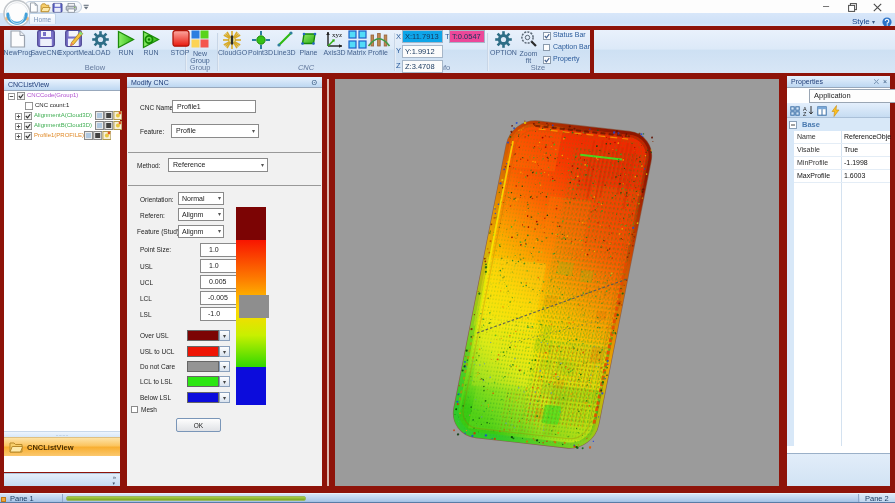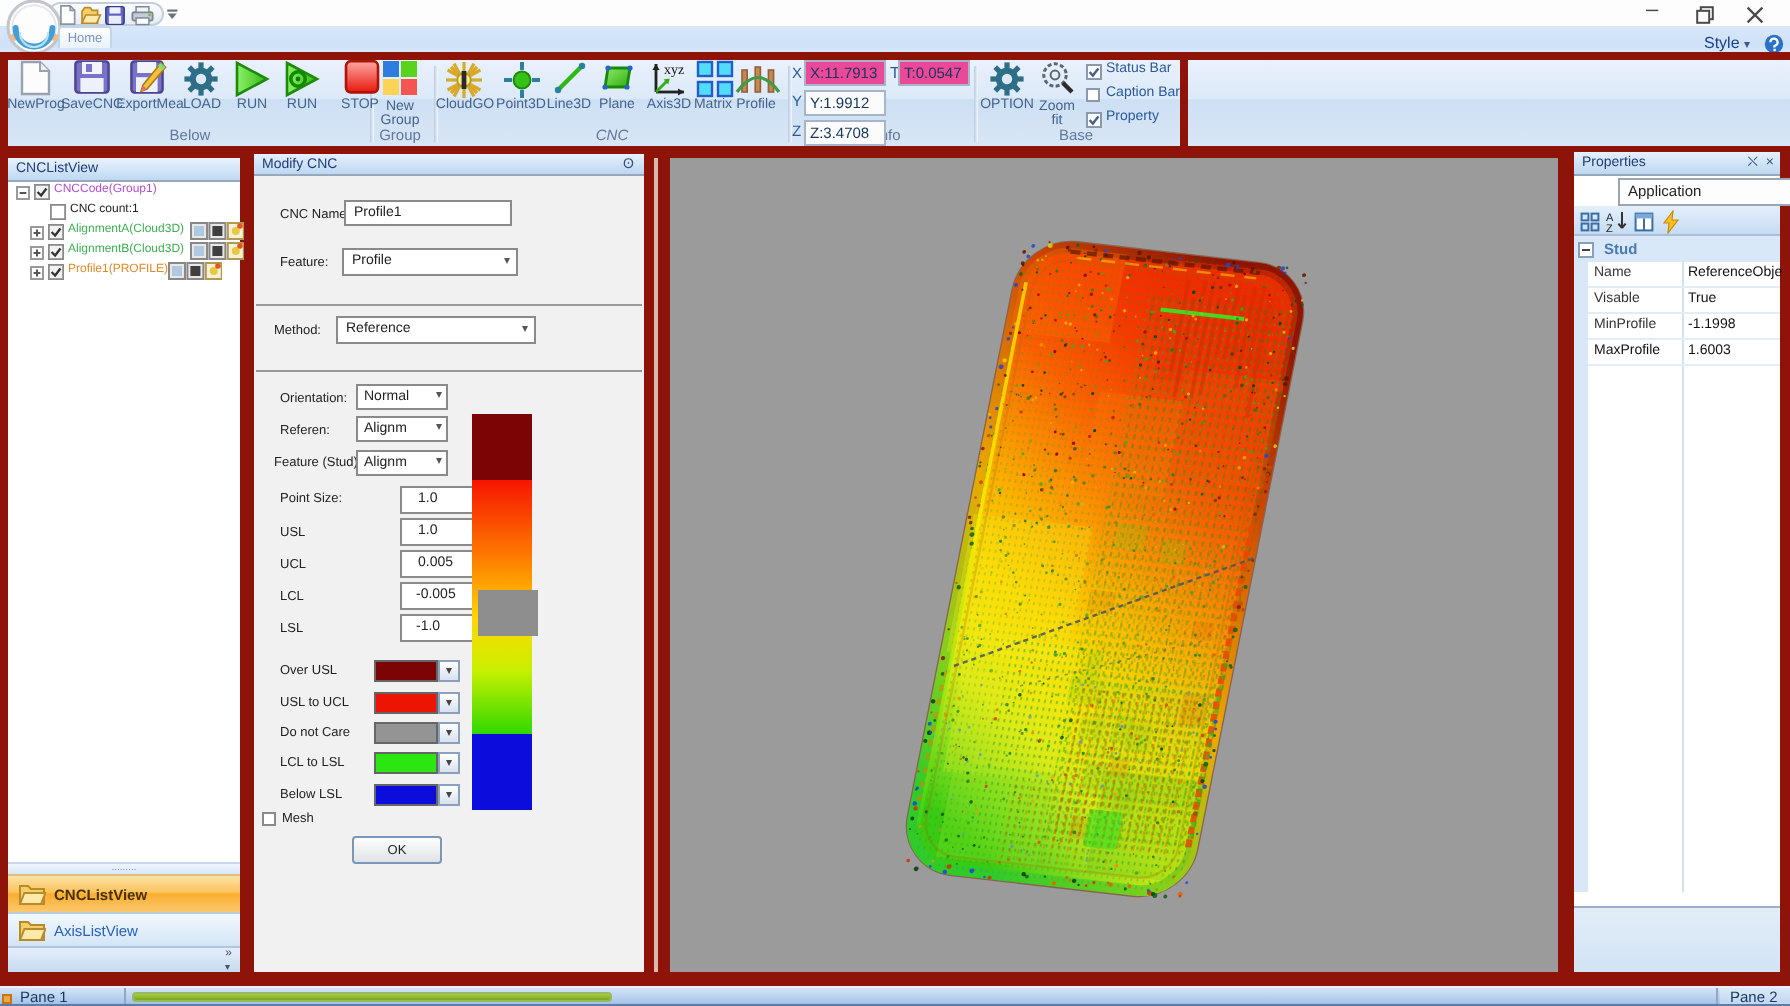--- a/index.html
+++ b/index.html
@@ -82,21 +82,21 @@
 <div class="abs" id="ribbonright"></div>
 
 <div class="gsep" style="left:185px"></div>
 <div class="gsep" style="left:217px"></div>
 <div class="gsep" style="left:394px"></div>
 <div class="gsep" style="left:487px"></div>
 <div class="glabel" style="left:60px;width:70px;">Below</div>
 <div class="glabel" style="left:180px;width:40px;">Group</div>
 <div class="glabel" style="left:285px;width:42px;font-style:italic;">CNC</div>
 <div class="glabel" style="left:425px;width:38px;">Info</div>
-<div class="glabel" style="left:517px;width:42px;">Base</div>
+<div class="glabel" style="left:517px;width:42px;">Size</div>
 <div class="btn-label" style="left:2px;width:32px;">NewProg</div>
 <div class="btn-label" style="left:28px;width:36px;">SaveCNC</div>
 <div class="btn-label" style="left:56px;width:38px;">ExportMea</div>
 <div class="btn-label" style="left:86px;width:30px;">LOAD</div>
 <div class="btn-label" style="left:110px;width:32px;">RUN</div>
 <div class="btn-label" style="left:135px;width:32px;">RUN</div>
 <div class="btn-label" style="left:164px;width:32px;">STOP</div>
 <div class="btn-label" style="left:184px;width:32px;line-height:7px;top:50px;">New<br>Group</div>
 <div class="btn-label" style="left:216px;width:33px;">CloudGO</div>
 <div class="btn-label" style="left:245px;width:31px;">Point3D</div>
@@ -253,21 +253,21 @@
       <rect x="10.6" y="3.5" width="2.6" height="12.5"></rect>
       <rect x="17.2" y="5" width="2.6" height="11"></rect>
     </g>
     <path d="M1.5 16 Q12 1.5 22.5 16" fill="none" stroke="#3f9a48" stroke-width="1.6"></path>
   </svg>
 
 <div class="abs" style="left:396px;top:32px;font-size:7.5px;color:#2a5a9a;">X</div>
 <div class="abs" style="left:396px;top:46px;font-size:7.5px;color:#2a5a9a;">Y</div>
 <div class="abs" style="left:396px;top:61px;font-size:7.5px;color:#2a5a9a;">Z</div>
 <div class="abs" style="left:445px;top:32px;font-size:8px;color:#2a5a9a;">T</div>
-<div class="abs" style="left:402px;top:30px;width:41px;height:13px;background:#ec4899;border:1px solid #a6b6c8;font-size:7.5px;color:#16365c;line-height:11px;padding-left:2px;">X:11.7913</div>
+<div class="abs" style="left:402px;top:30px;width:41px;height:13px;background:#0ea5e9;border:1px solid #a6b6c8;font-size:7.5px;color:#16365c;line-height:11px;padding-left:2px;">X:11.7913</div>
 <div class="abs" style="left:402px;top:45px;width:41px;height:13px;background:#fbfbfb;border:1px solid #a6b6c8;font-size:7.5px;color:#16365c;line-height:11px;padding-left:2px;">Y:1.9912</div>
 <div class="abs" style="left:402px;top:60px;width:41px;height:13px;background:#fbfbfb;border:1px solid #a6b6c8;font-size:7.5px;color:#16365c;line-height:11px;padding-left:2px;">Z:3.4708</div>
 <div class="abs" style="left:449px;top:30px;width:36px;height:13px;background:#ec4899;border:1px solid #a6b6c8;font-size:7.5px;color:#16365c;line-height:11px;padding-left:2px;">T:0.0547</div>
 
 <svg class="icon" style="left:494px" width="19" height="19" viewBox="0 0 19 19">
     <g fill="#2e6e87">
       <circle cx="9.5" cy="9.5" r="5.6"></circle>
       <g stroke="#2e6e87" stroke-width="2.6">
         <path d="M9.5 1.2 V5"></path>
         <path d="M9.5 14 v3.8"></path>
@@ -377,27 +377,20 @@
       </svg>
   </div>
 
   <div class="abs" style="left:0;top:352px;width:116px;height:6px;background:linear-gradient(#eef5fd,#d8e8f8);border-top:1px solid #c8d8ea;text-align:center;color:#7a93b4;font-size:5px;line-height:4px;">.........</div>
   <div class="abs" style="left:0;top:358px;width:116px;height:19px;background:linear-gradient(#fde3a7 0%,#fbc35c 45%,#f8ae30 50%,#fbc86e 100%);border-top:1px solid #e0c080;">
     <svg class="abs" style="left:5px;top:3px" width="14" height="12" viewBox="0 0 14 12">
         <path d="M1 2 h4 l1.5 1.5 H13 V11 H1 z" fill="#f7ce6a" stroke="#b98a2a"></path>
         <path d="M1 11 l2.2-5.5 h10.5 L11.5 11 z" fill="#fde9a9" stroke="#b98a2a"></path>
       </svg>
     <div class="abs" style="left:23px;top:5px;font-size:7.5px;font-weight:bold;color:#4a3000;">CNCListView</div>
-  </div>
-  <div class="abs" style="left:0;top:377px;width:116px;height:17px;background:linear-gradient(#f2f8fe,#d3e5f6);border-top:1px solid #b8cce0;">
-    <svg class="abs" style="left:5px;top:2px" width="14" height="12" viewBox="0 0 14 12">
-        <path d="M1 2 h4 l1.5 1.5 H13 V11 H1 z" fill="#f7ce6a" stroke="#b98a2a"></path>
-        <path d="M1 11 l2.2-5.5 h10.5 L11.5 11 z" fill="#fde9a9" stroke="#b98a2a"></path>
-      </svg>
-    <div class="abs" style="left:23px;top:4px;font-size:7.5px;color:#2a62b8;">AxisListView</div>
   </div>
   <div class="abs" style="left:0;top:394px;width:116px;height:13px;background:linear-gradient(#e4eefa,#c6dbf0);border-top:1px solid #b0c6dc;">
     <div class="abs" style="right:4px;top:0px;font-size:6px;color:#44526a;">»</div>
     <div class="abs" style="right:5px;top:6px;font-size:5px;color:#44526a;">▾</div>
   </div>
 </div>
 <div class="abs" id="modifypanel">
   <div class="panelhdr" style="height:11px;line-height:11px;background:linear-gradient(#e6f1fd,#bdd7f1);">Modify CNC <span style="position:absolute;right:5px;top:0;color:#33567e;font-size:7px;">ʘ</span></div>
   <div class="abs" style="left:13px;top:27px;font-size:6.5px;color:#222;">CNC Name:</div>
   <div class="abs" style="left:45px;top:23px;width:84px;height:13px;background:#fff;border:1px solid #8a8a8a;font-size:7px;color:#222;line-height:11px;padding-left:4px;">Profile1</div>
@@ -1687,21 +1680,21 @@
     <svg class="abs" style="left:44px;top:2px" width="9" height="12" viewBox="0 0 9 12">
         <path d="M5.5 0.5 L1 6.5 h2.5 L3 11.5 L8 5 H5 z" fill="#fcc020" stroke="#c88a10" stroke-width="0.6"></path>
       </svg>
   </div>
 
   <div class="abs" style="left:0px;top:42px;width:103px;height:13px;background:#d8e8f8;">
     <svg class="abs" style="left:2px;top:3px" width="8" height="8" viewBox="0 0 8 8">
         <rect x="0.5" y="0.5" width="7" height="7" fill="#fff" stroke="#8aa0b8"></rect>
         <path d="M2 4 h4" stroke="#444"></path>
       </svg>
-    <div class="abs" style="left:15px;top:2px;font-size:7.5px;font-weight:bold;color:#4a7ab0;">Stud</div>
+    <div class="abs" style="left:15px;top:2px;font-size:7.5px;font-weight:bold;color:#4a7ab0;">Base</div>
   </div>
 
   <div class="abs" style="left:0;top:55px;width:103px;height:315px;background:#fff;">
     <div class="abs" style="left:0;top:0;width:7px;height:315px;background:#d8e8f8;"></div>
     <div class="abs" style="left:54px;top:0;width:1px;height:315px;background:#d4e2f0;"></div>
     <div class="abs" style="left:7px;top:12px;width:96px;height:1px;background:#e4edf6;"></div>
     <div class="abs" style="left:7px;top:25px;width:96px;height:1px;background:#e4edf6;"></div>
     <div class="abs" style="left:7px;top:38px;width:96px;height:1px;background:#e4edf6;"></div>
     <div class="abs" style="left:7px;top:51px;width:96px;height:1px;background:#e4edf6;"></div>
     <div class="abs" style="left:10px;top:2px;font-size:7px;color:#333;">Name</div>

